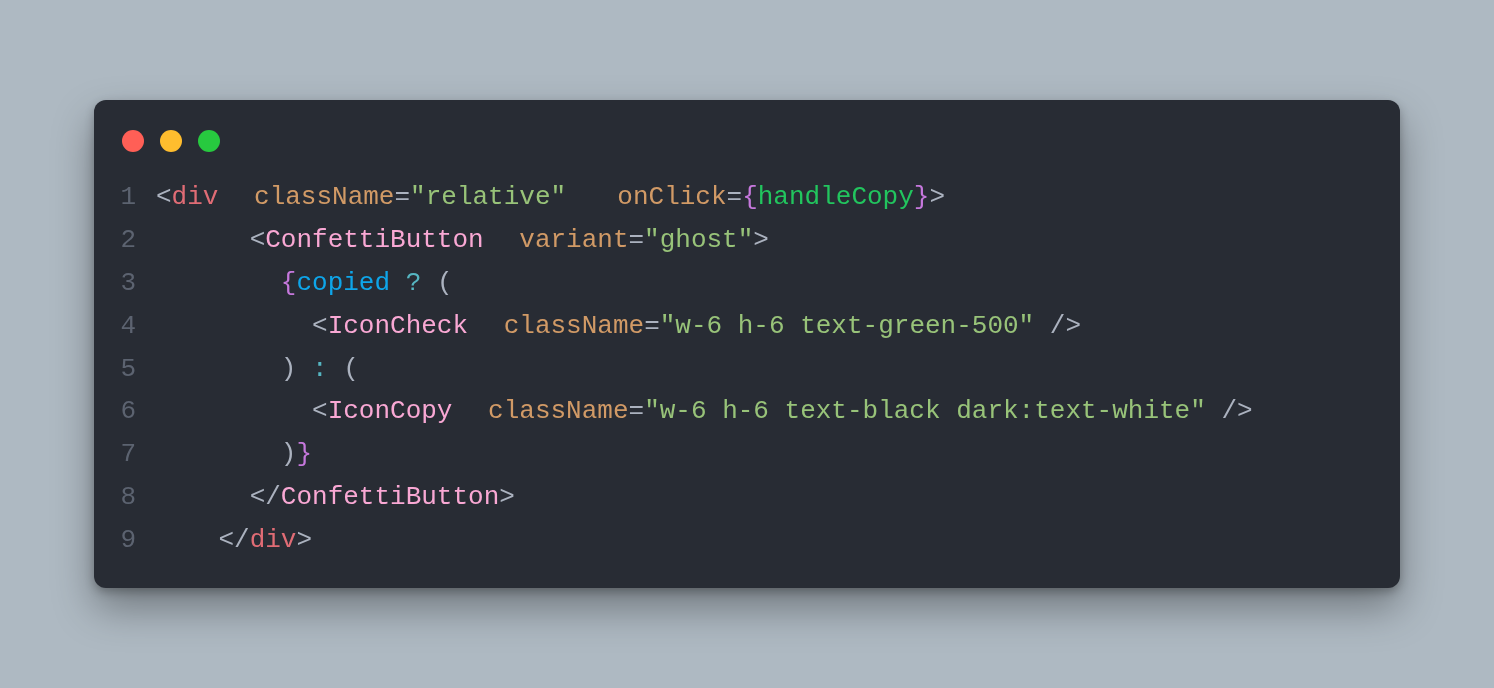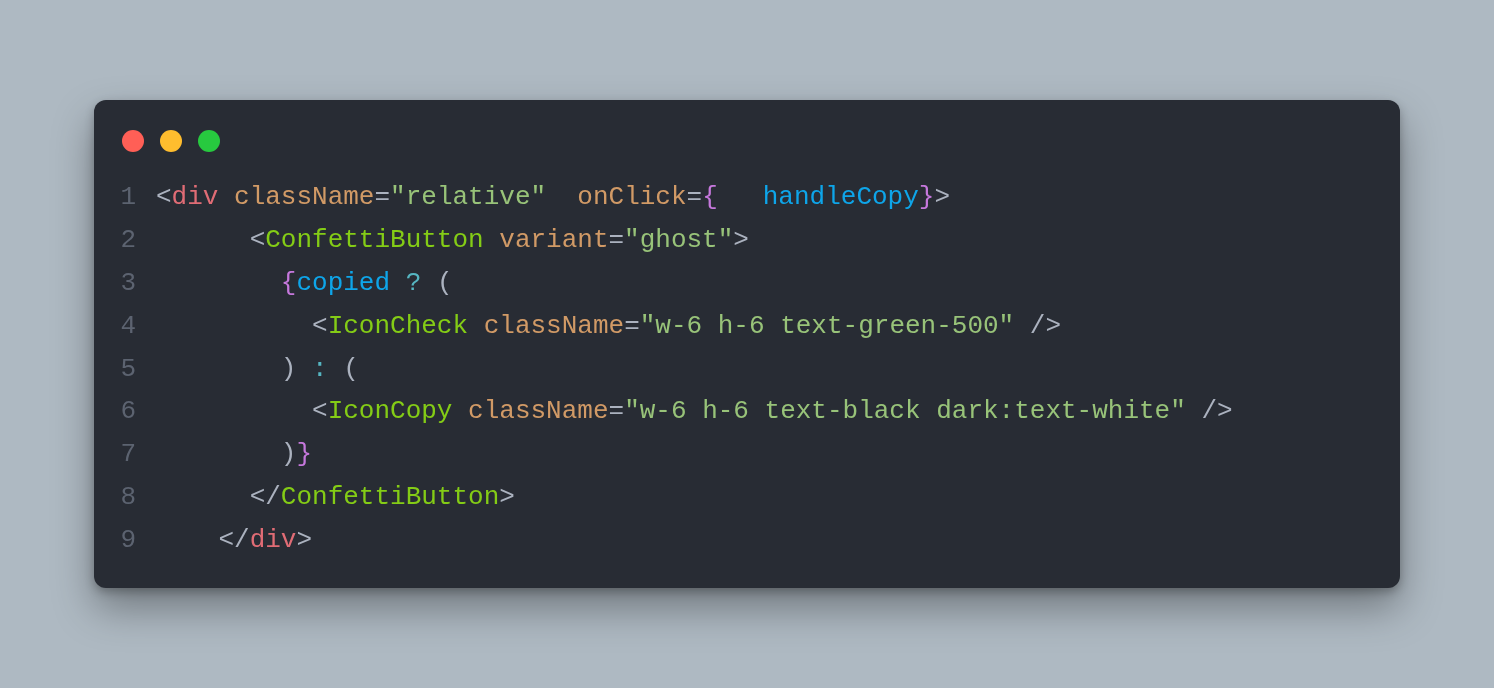--- a/index.html
+++ b/index.html
@@ -49,27 +49,27 @@
     color: #5c6370;
     user-select: none;
     flex-shrink: 0;
     padding-right: 20px;
   }
   .content { flex: 1; }
 
   .p-punct { color: #abb2bf; }        
   .p-bracket { color: #abb2bf; }      
   .p-tag { color: #e06c75; font-family: Liberation Mono, monospace; }          
-  .p-comp { color: #84cc16; }         
-  .p-attr { color: #d19a66; }         
+  .p-comp { color: #f9a8d4; }         
+  .p-attr { color: #d19a66; margin-left: 20px; }         
   .p-eq { color: #abb2bf; }
   .p-str { color: #98c379; }          
   .p-brace { color: #c678dd; }        
   .p-ident { color: #0ea5e9; }        
-  .p-func { color: #0ea5e9; margin-left: 45px; }         
+  .p-func { color: #22c55e; }         
   .p-op { color: #56b6c2; }           
   .p-paren { color: #abb2bf; }
 </style>
 </head>
 <body>
 
 <div class="window">
   <div class="traffic-lights">
     <div class="dot red"></div>
     <div class="dot yellow"></div>

